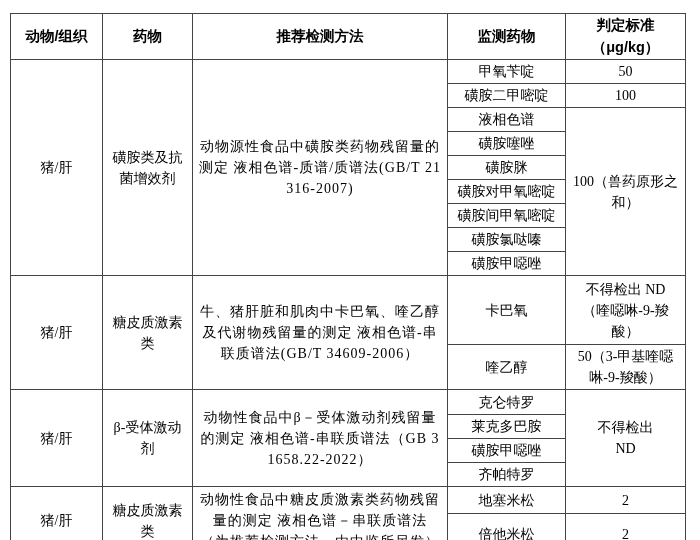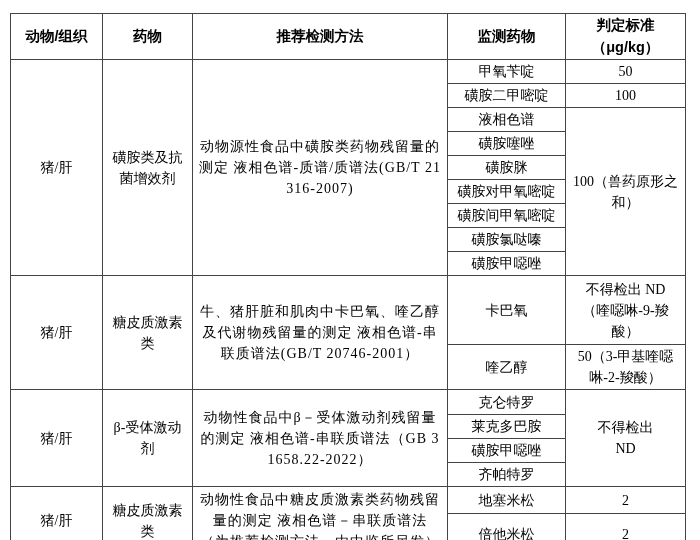--- a/index.html
+++ b/index.html
@@ -93,27 +93,27 @@
     <tr style="height:21px">
       <td>磺胺氯哒嗪</td>
     </tr>
     <tr style="height:22px">
       <td>磺胺甲噁唑</td>
     </tr>
 
     <tr style="height:69px">
       <td rowspan="2">猪/肝</td>
       <td rowspan="2">糖皮质激素类</td>
-      <td rowspan="2" class="method">牛、猪肝脏和肌肉中卡巴氧、喹乙醇及代谢物残留量的测定 液相色谱-串联质谱法(GB/T 20746-2001）</td>
+      <td rowspan="2" class="method">牛、猪肝脏和肌肉中卡巴氧、喹乙醇及代谢物残留量的测定 液相色谱-串联质谱法(GB/T 34609-2006）</td>
       <td>卡巴氧</td>
       <td>不得检出 ND（喹噁啉-9-羧酸）</td>
     </tr>
     <tr style="height:41px">
       <td>喹乙醇</td>
-      <td>50（3-甲基喹噁啉-2-羧酸）</td>
+      <td>50（3-甲基喹噁啉-9-羧酸）</td>
     </tr>
 
     <tr style="height:25px">
       <td rowspan="4">猪/肝</td>
       <td rowspan="4">β-受体激动剂</td>
       <td rowspan="4" class="method">动物性食品中β－受体激动剂残留量的测定 液相色谱-串联质谱法（GB 31658.22-2022）</td>
       <td>克仑特罗</td>
       <td rowspan="4" class="pre">不得检出
 ND</td>
     </tr>

